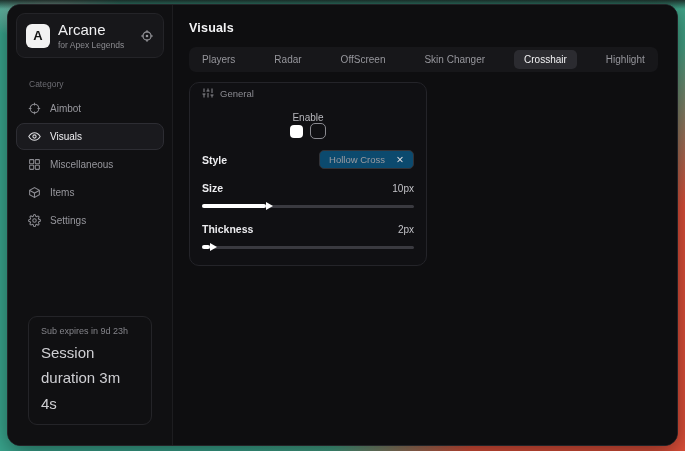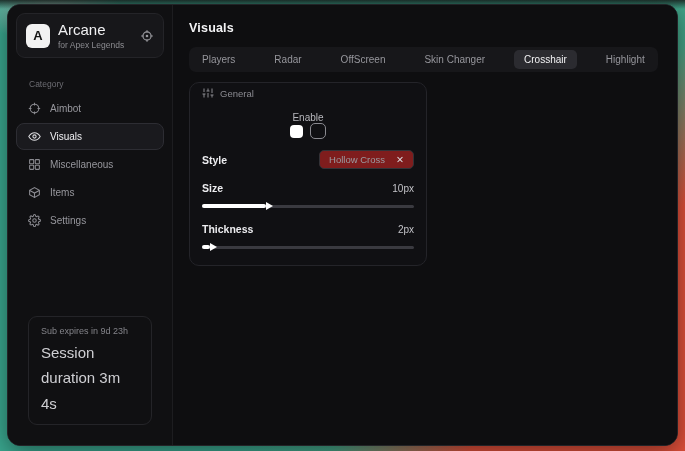--- a/index.html
+++ b/index.html
@@ -57,21 +57,21 @@
   .row-enable { margin-top:13px;flex-direction:column; }
   .row-style { margin-top:11px; }
   .row-size { margin-top:13px; }
   .row-thickness { margin-top:13px; }
   .lbl-muted { font-size:10px; color:#b7b7bc; }
   .lbl-strong { font-size:10.5px; font-weight:bold; color:#ededf0; }
   .val { font-size:10px; color:#c3c3c8; }
   .enable-controls { display:flex; align-items:center; gap:7px; }
   .swatch { width:13px; height:13px; border-radius:4px; }
   .checkbox { width:16px; height:16px; border:1.5px solid #8a8a90; border-radius:5px; background:transparent; }
-  .tag { display:flex; align-items:center; gap:11px; background:#7f1d1d; border:1px solid #323237;
+  .tag { display:flex; align-items:center; gap:11px; background:#0c4a6e; border:1px solid #323237;
     border-radius:5px; padding:3px 9px; font-size:9.5px; color:#9b9ba1; }
   .tag-x { color:#d8d8dc; font-size:9.5px; line-height:1; cursor:default; }
   .slider { margin-top:8px; position:relative; height:8px; display:flex; align-items:center; }
   .slider-track { position:absolute; left:0; right:0; height:3px; border-radius:2px; background:#3a3a40; }
   .slider-fill { position:absolute; left:0; height:3.5px; border-radius:2px; background:#ffffff; }
   .slider-fill::after {
     content:''; position:absolute; right:-7px; top:50%; transform:translateY(-50%);
     border-left:7px solid #ffffff; border-top:4.5px solid transparent; border-bottom:4.5px solid transparent;
   }
   svg { display:block; }

